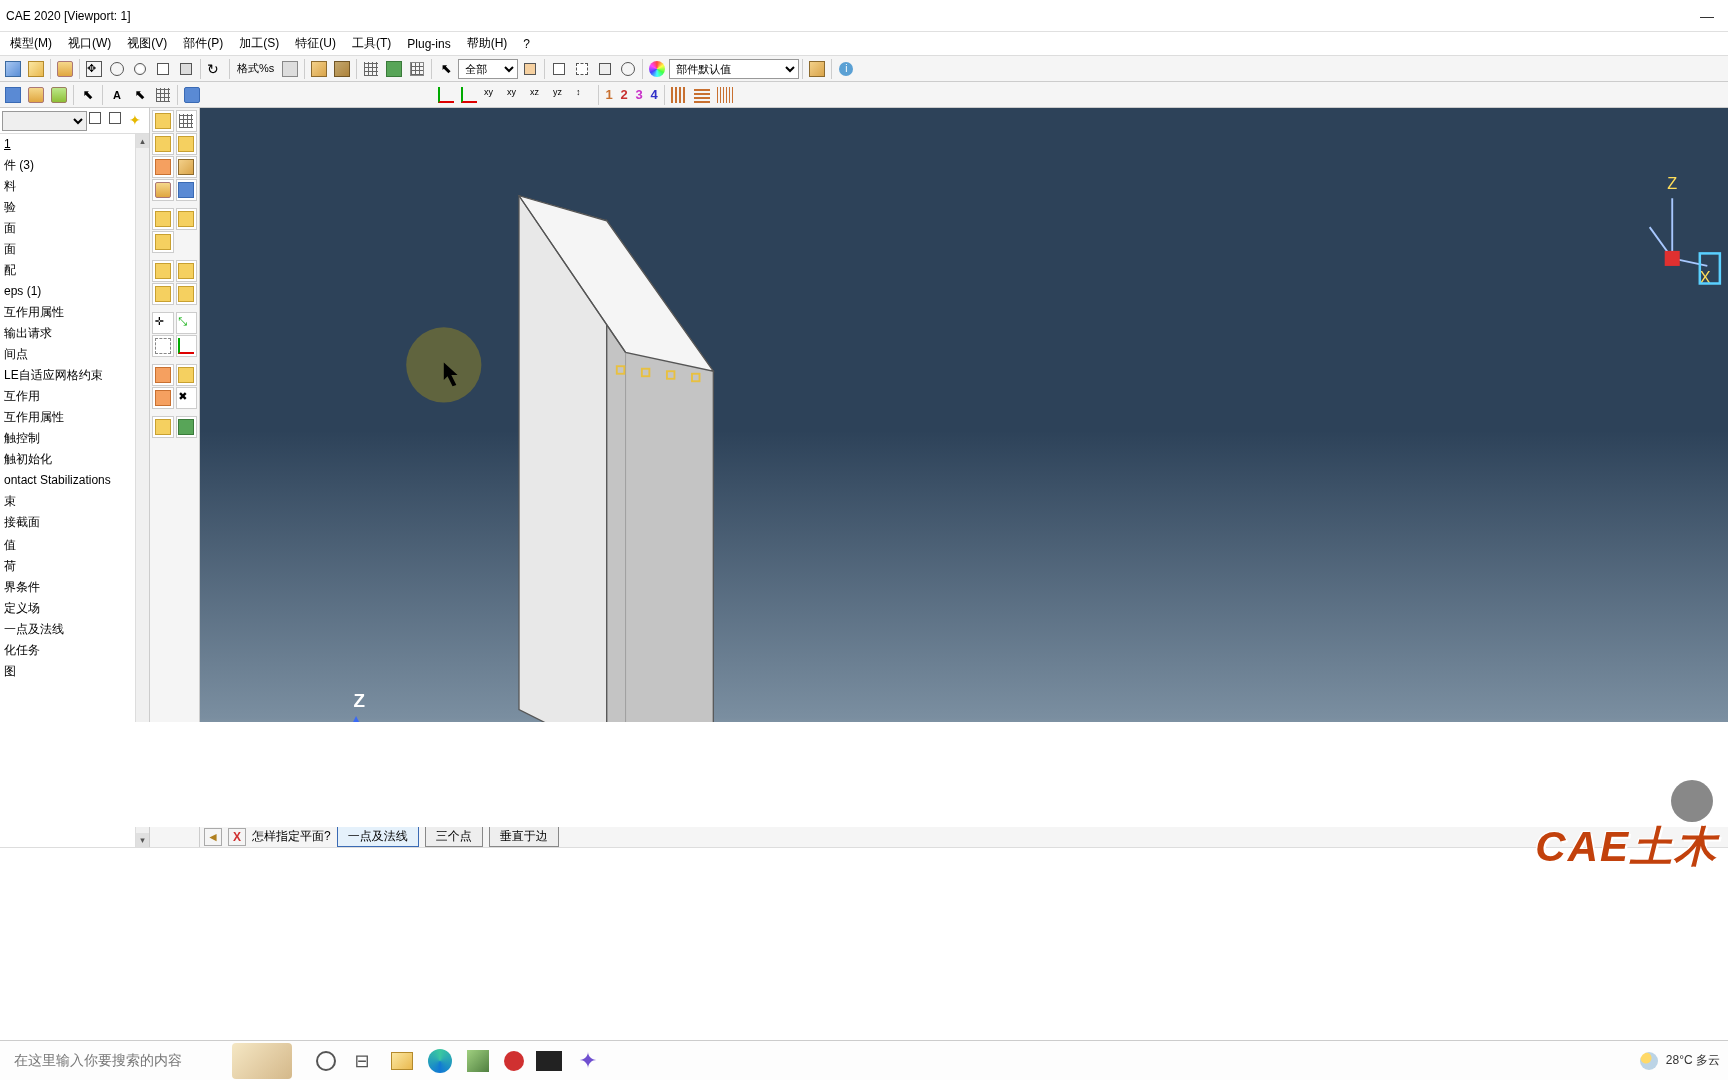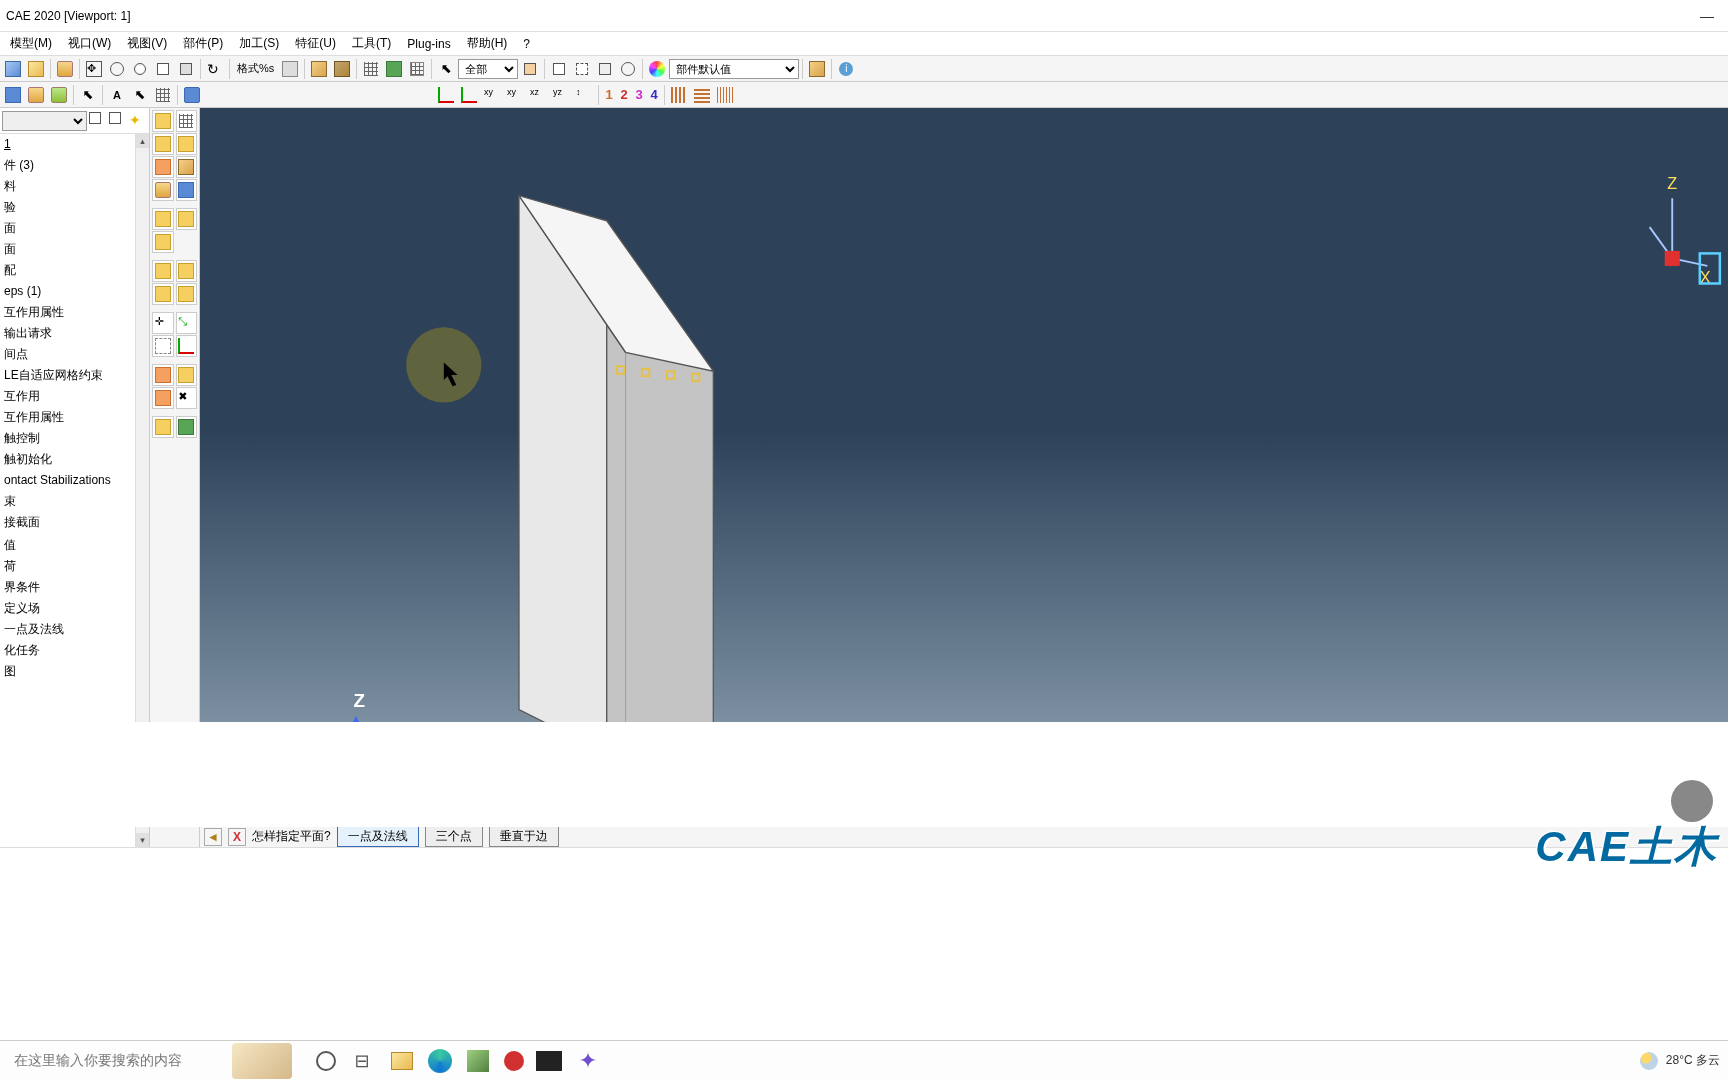--- a/index.html
+++ b/index.html
@@ -60,21 +60,21 @@
 .viewport { flex:1; background: linear-gradient(to bottom, #2d4259 0%, #2d4259 45%, #7a8ea0 85%, #d5dde5 100%); position:relative; overflow:hidden;}
 .viewport svg { position:absolute; top:0; left:0; }
 
 .prompt-bar { height: 22px; background:#f5f5f5; border-top:1px solid #ccc; display:flex; align-items:center; padding:0 4px; gap:6px; font-size:12px;}
 .prompt-bar .pbtn { border:1px solid #888; background:#eee; padding:1px 10px; font-size:12px; }
 .prompt-bar .pbtn.sel { border:1px solid #3a6ab4; background:#e5f1fb; }
 .prompt-bar .pico { width:18px;height:18px; border:1px solid #aaa; display:flex;align-items:center;justify-content:center;}
 
 .status-strip { height: 18px; background:#fff; border-top:1px solid #ddd; }
 
-.watermark { position:absolute; right:10px; bottom:205px; font-size:42px; font-weight:bold; font-style:italic; color:#0369a1; text-shadow: 2px 2px 0 #fff, -1px -1px 0 #fff; letter-spacing:2px;}
+.watermark { position:absolute; right:10px; bottom:205px; font-size:42px; font-weight:bold; font-style:italic; color:#c2410c; text-shadow: 2px 2px 0 #fff, -1px -1px 0 #fff; letter-spacing:2px;}
 .badge-circ { position:absolute; right:15px; top:780px; width:42px; height:42px; border-radius:50%; background:#888; }
 
 .taskbar { position:absolute; bottom:0; left:0; right:0; height:40px; background:#fdfdfd; border-top:1px solid #ccc; display:flex; align-items:center;}
 .taskbar .search { margin-left:8px; width:220px; height:30px; font-size:14px; color:#777; display:flex;align-items:center; padding:0 6px; }
 .taskbar .decor { width:60px; height:36px; background: linear-gradient(135deg,#f5e7c4,#d4b88a); border-radius:4px; margin-left:4px;}
 .taskbar .tb-icons { display:flex; gap:12px; margin-left:24px; align-items:center;}
 .taskbar .tbi { width:28px; height:28px; display:flex; align-items:center; justify-content:center;}
 .taskbar .tray { margin-left:auto; display:flex; align-items:center; gap:8px; padding-right:8px; font-size:12px; color:#333;}
 .taskbar .weather-ico { width:18px;height:18px; background: radial-gradient(circle at 6px 6px,#ffd968 5px,transparent 6px),#bcd4e6; border-radius:50%;}
 

